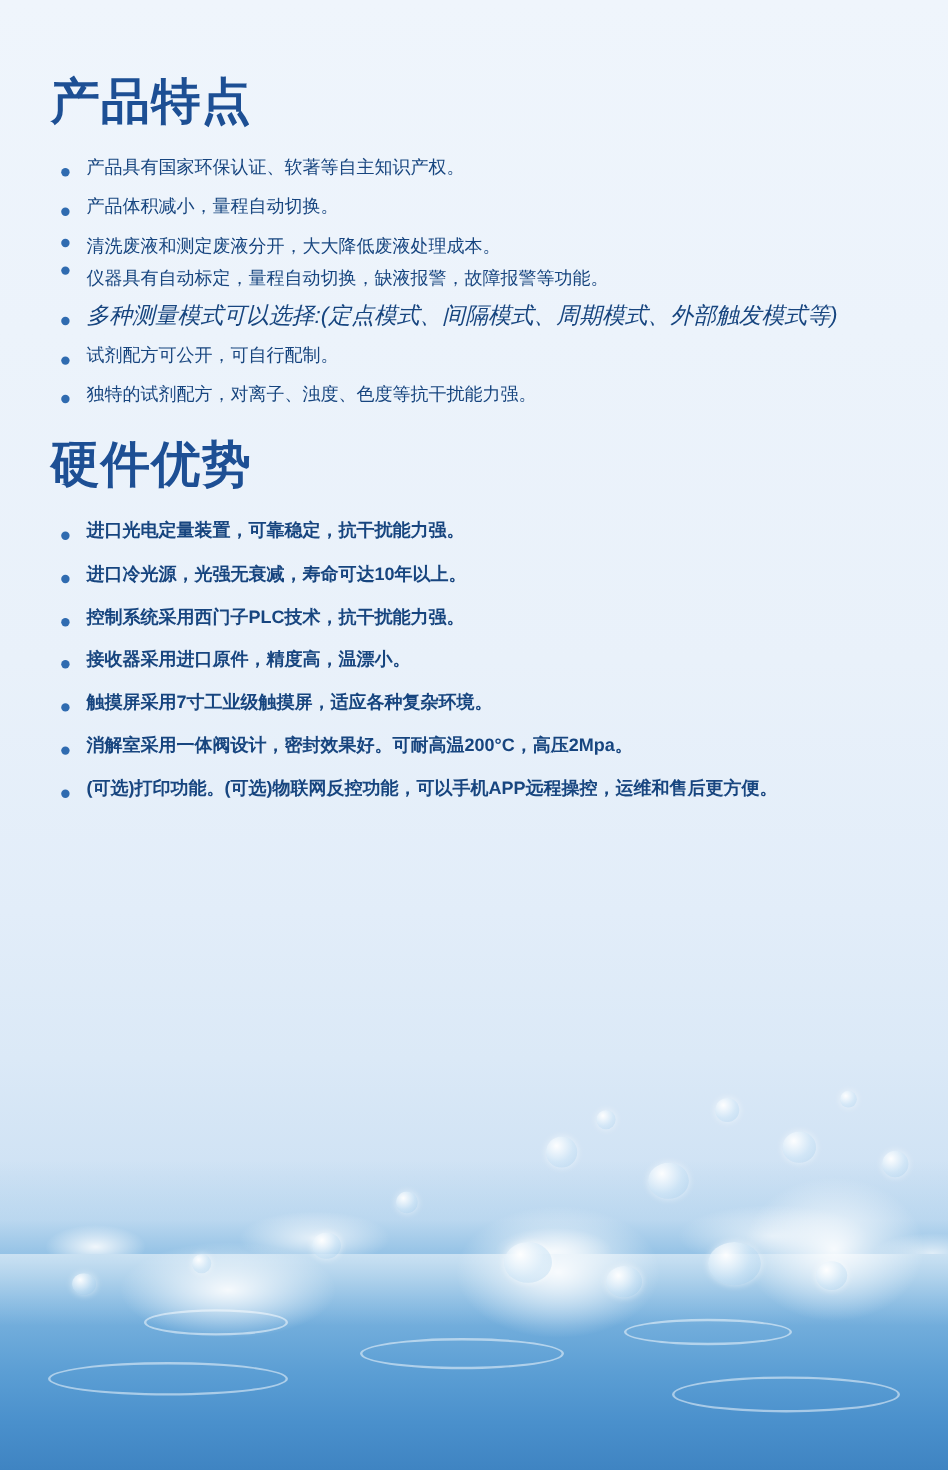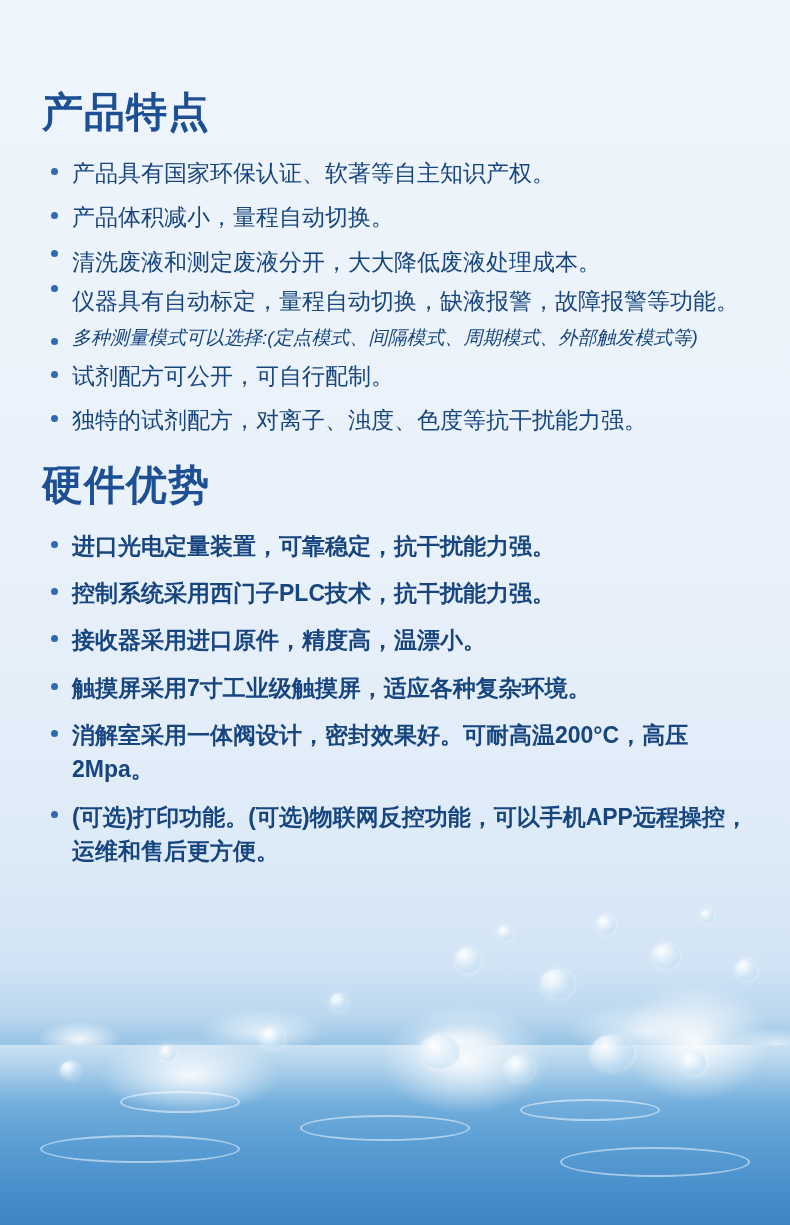--- a/index.html
+++ b/index.html
@@ -66,40 +66,40 @@
   .crest {
     position: absolute;
     background: radial-gradient(closest-side, rgba(255,255,255,.9), rgba(255,255,255,0));
     border-radius: 50%;
   }
 
   
   .content {
     position: relative;
     z-index: 3;
-    padding: 90px 42px 0 42px;
+    padding: 62px 42px 0 42px;
   }
 
   h2.section-title {
     font-size: 41px;
     line-height: 1.1;
     font-weight: bold;
     color: #1d4f94;
     letter-spacing: 1px;
     margin-bottom: 22px;
   }
 
   .section + .section { margin-top: 25px; }
 
   ul.bullets { list-style: none; }
 
   ul.bullets li {
     position: relative;
     padding-left: 30px;
-    font-size: 23px;
+    font-size: 15px;
     line-height: 1.45;
     color: #17457f;
     margin-bottom: 13px;
   }
   ul.bullets li:before {
     content: "";
     position: absolute;
     left: 9px;
     top: 11px;
     width: 7px;
@@ -168,20 +168,21 @@
         <li><span>多种测量模式可以选择:(定点模式、间隔模式、周期模式、外部触发模式等)</span></li>
         <li><span>试剂配方可公开，可自行配制。</span></li>
         <li><span>独特的试剂配方，对离子、浊度、色度等抗干扰能力强。</span></li>
       </ul>
     </div>
 
     <div class="section">
       <h2 class="section-title">硬件优势</h2>
       <ul class="bullets" id="hardware-list">
         <li><span>进口光电定量装置，可靠稳定，抗干扰能力强。</span></li>
+        <li><span>进口冷光源，光强无衰减，寿命可达10年以上。</span></li>
         <li><span>控制系统采用西门子PLC技术，抗干扰能力强。</span></li>
         <li><span>接收器采用进口原件，精度高，温漂小。</span></li>
         <li><span>触摸屏采用7寸工业级触摸屏，适应各种复杂环境。</span></li>
         <li><span>消解室采用一体阀设计，密封效果好。可耐高温200°C，高压2Mpa。</span></li>
         <li><span>(可选)打印功能。(可选)物联网反控功能，可以手机APP远程操控，运维和售后更方便。</span></li>
       </ul>
     </div>
 
   </div>
 </div>

